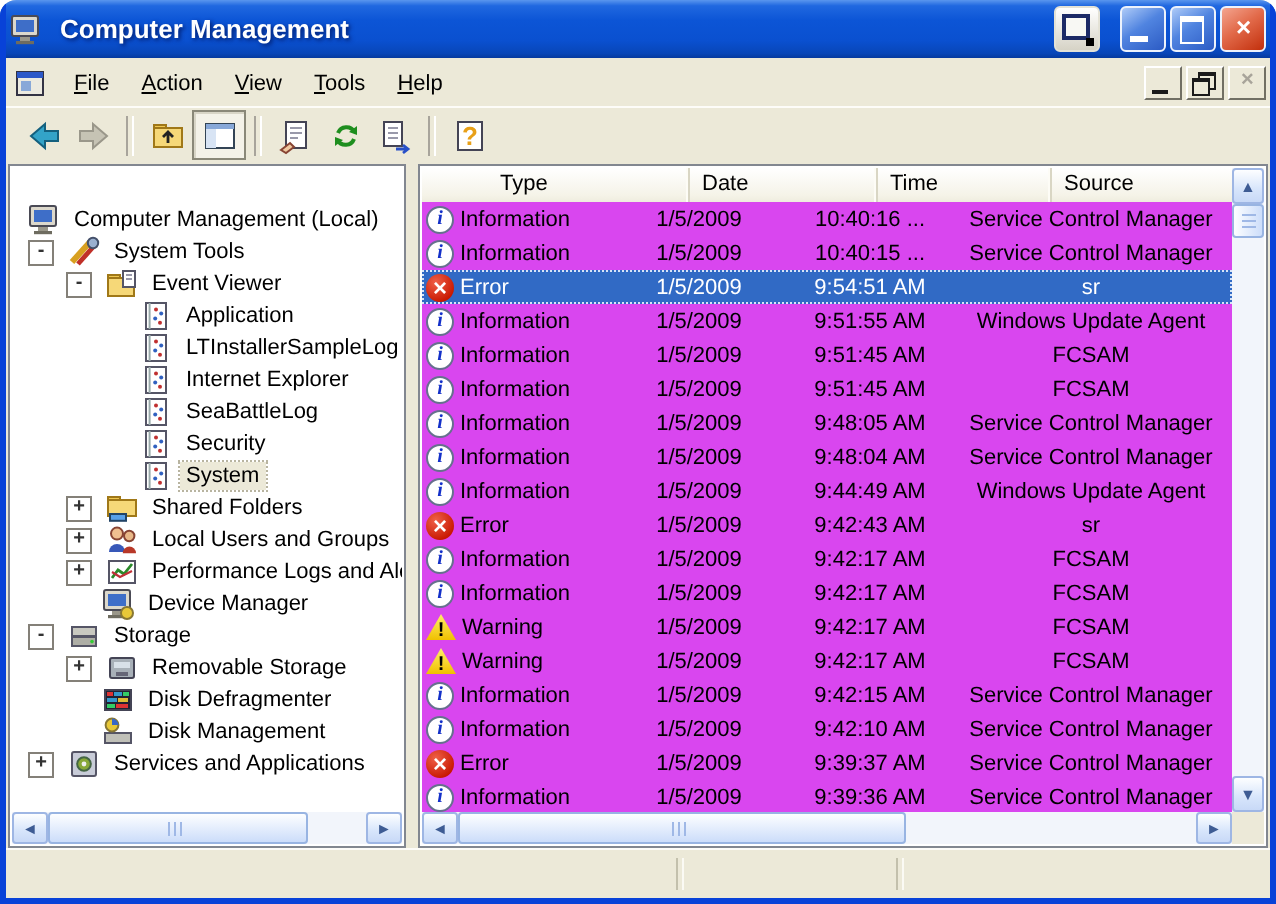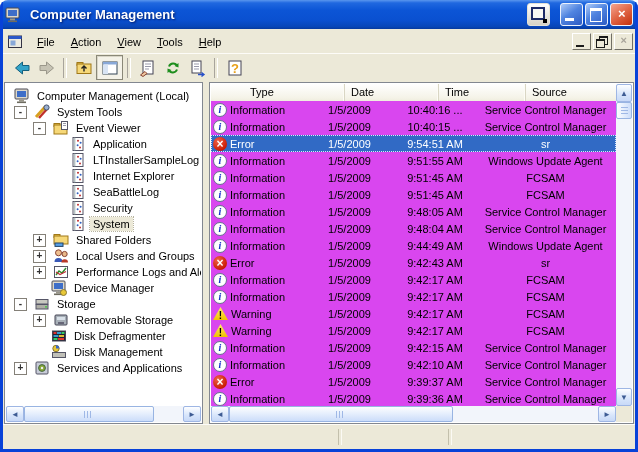--- a/index.html
+++ b/index.html
@@ -36,21 +36,21 @@
   .toolbar{position:absolute;left:3px;top:54px;right:3px;height:27px;background:#ECE9D8;display:flex;align-items:center;padding-left:6px;}
   .tool-btn{width:25px;height:23px;display:flex;align-items:center;justify-content:center;flex:0 0 auto;}
   .tool-btn.pressed{border:1px solid #8A8878;background:#F4F2E8;box-shadow:inset 1px 1px 0 #D8D5C6;}
   .tsep{width:2px;height:20px;border-left:1px solid #A8A49B;border-right:1px solid #FFFFFF;margin:0 4px;flex:0 0 auto;}
   
   .content{position:absolute;top:81px;left:3px;right:3px;height:343px;background:#ECE9D8;}
   .pane{position:absolute;top:1px;height:340px;background:#fff;border:1px solid #828790;}
   .tree-pane{left:1px;width:197px;}
   .list-pane{left:206px;right:1px;}
   
-  .tree-rows{position:absolute;left:1px;top:1px;right:1px;bottom:17px;overflow:hidden;background:#fff;padding-top:4px;}
+  .tree-rows{position:absolute;left:1px;top:1px;right:1px;bottom:17px;overflow:hidden;background:#fff;padding-top:18px;}
   .trow{height:16px;display:flex;align-items:center;white-space:nowrap;}
   .expander{width:11px;height:11px;border:1px solid #848078;background:#fff;color:#333;font-size:10px;line-height:9px;
     text-align:center;margin-right:7px;flex:0 0 auto;font-weight:bold;}
   .expander.empty{border:none;background:transparent;}
   .ticon{width:16px;height:16px;margin-right:4px;flex:0 0 auto;}
   .tlabel{padding:1px 3px;}
   .trow.sel .tlabel{background:#ECE9D8;outline:1px dotted #B8B4A0;}
   
   .lheader{position:absolute;left:1px;top:1px;right:17px;height:17px;display:flex;
     background:linear-gradient(#FFFFFF,#F5F3E8 80%,#EFEDDE);border-bottom:1px solid #C7C5B2;}

